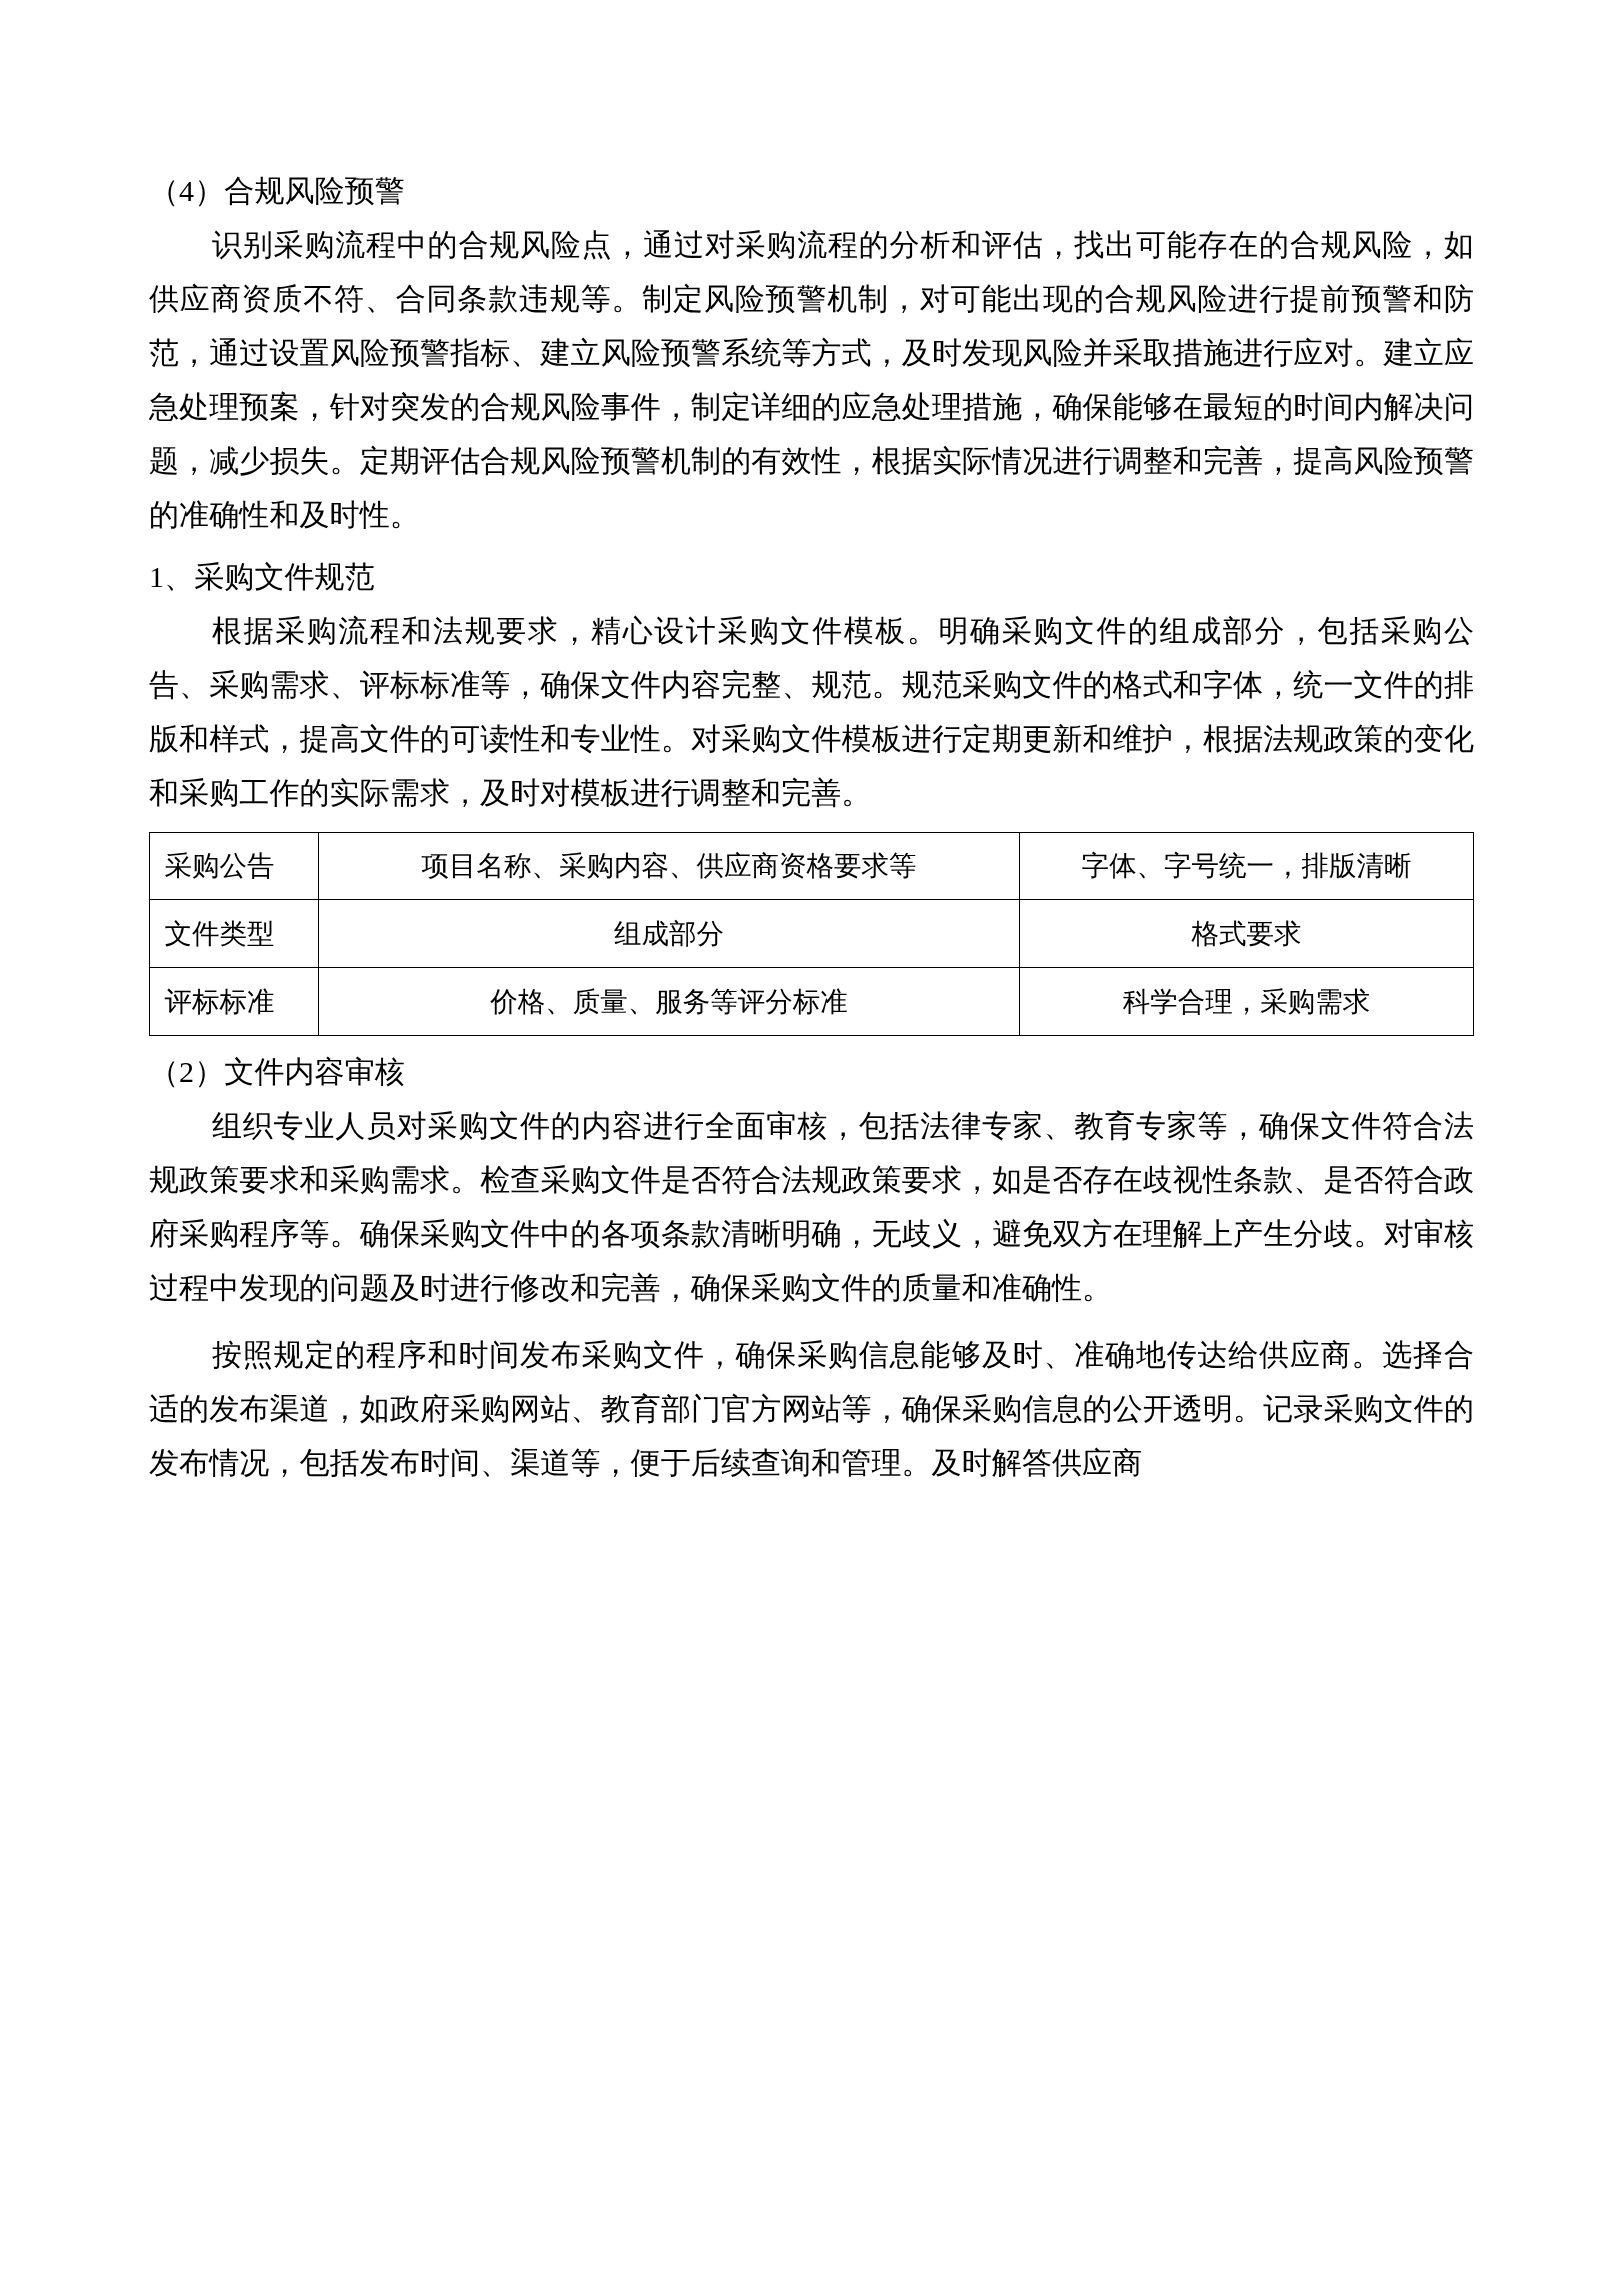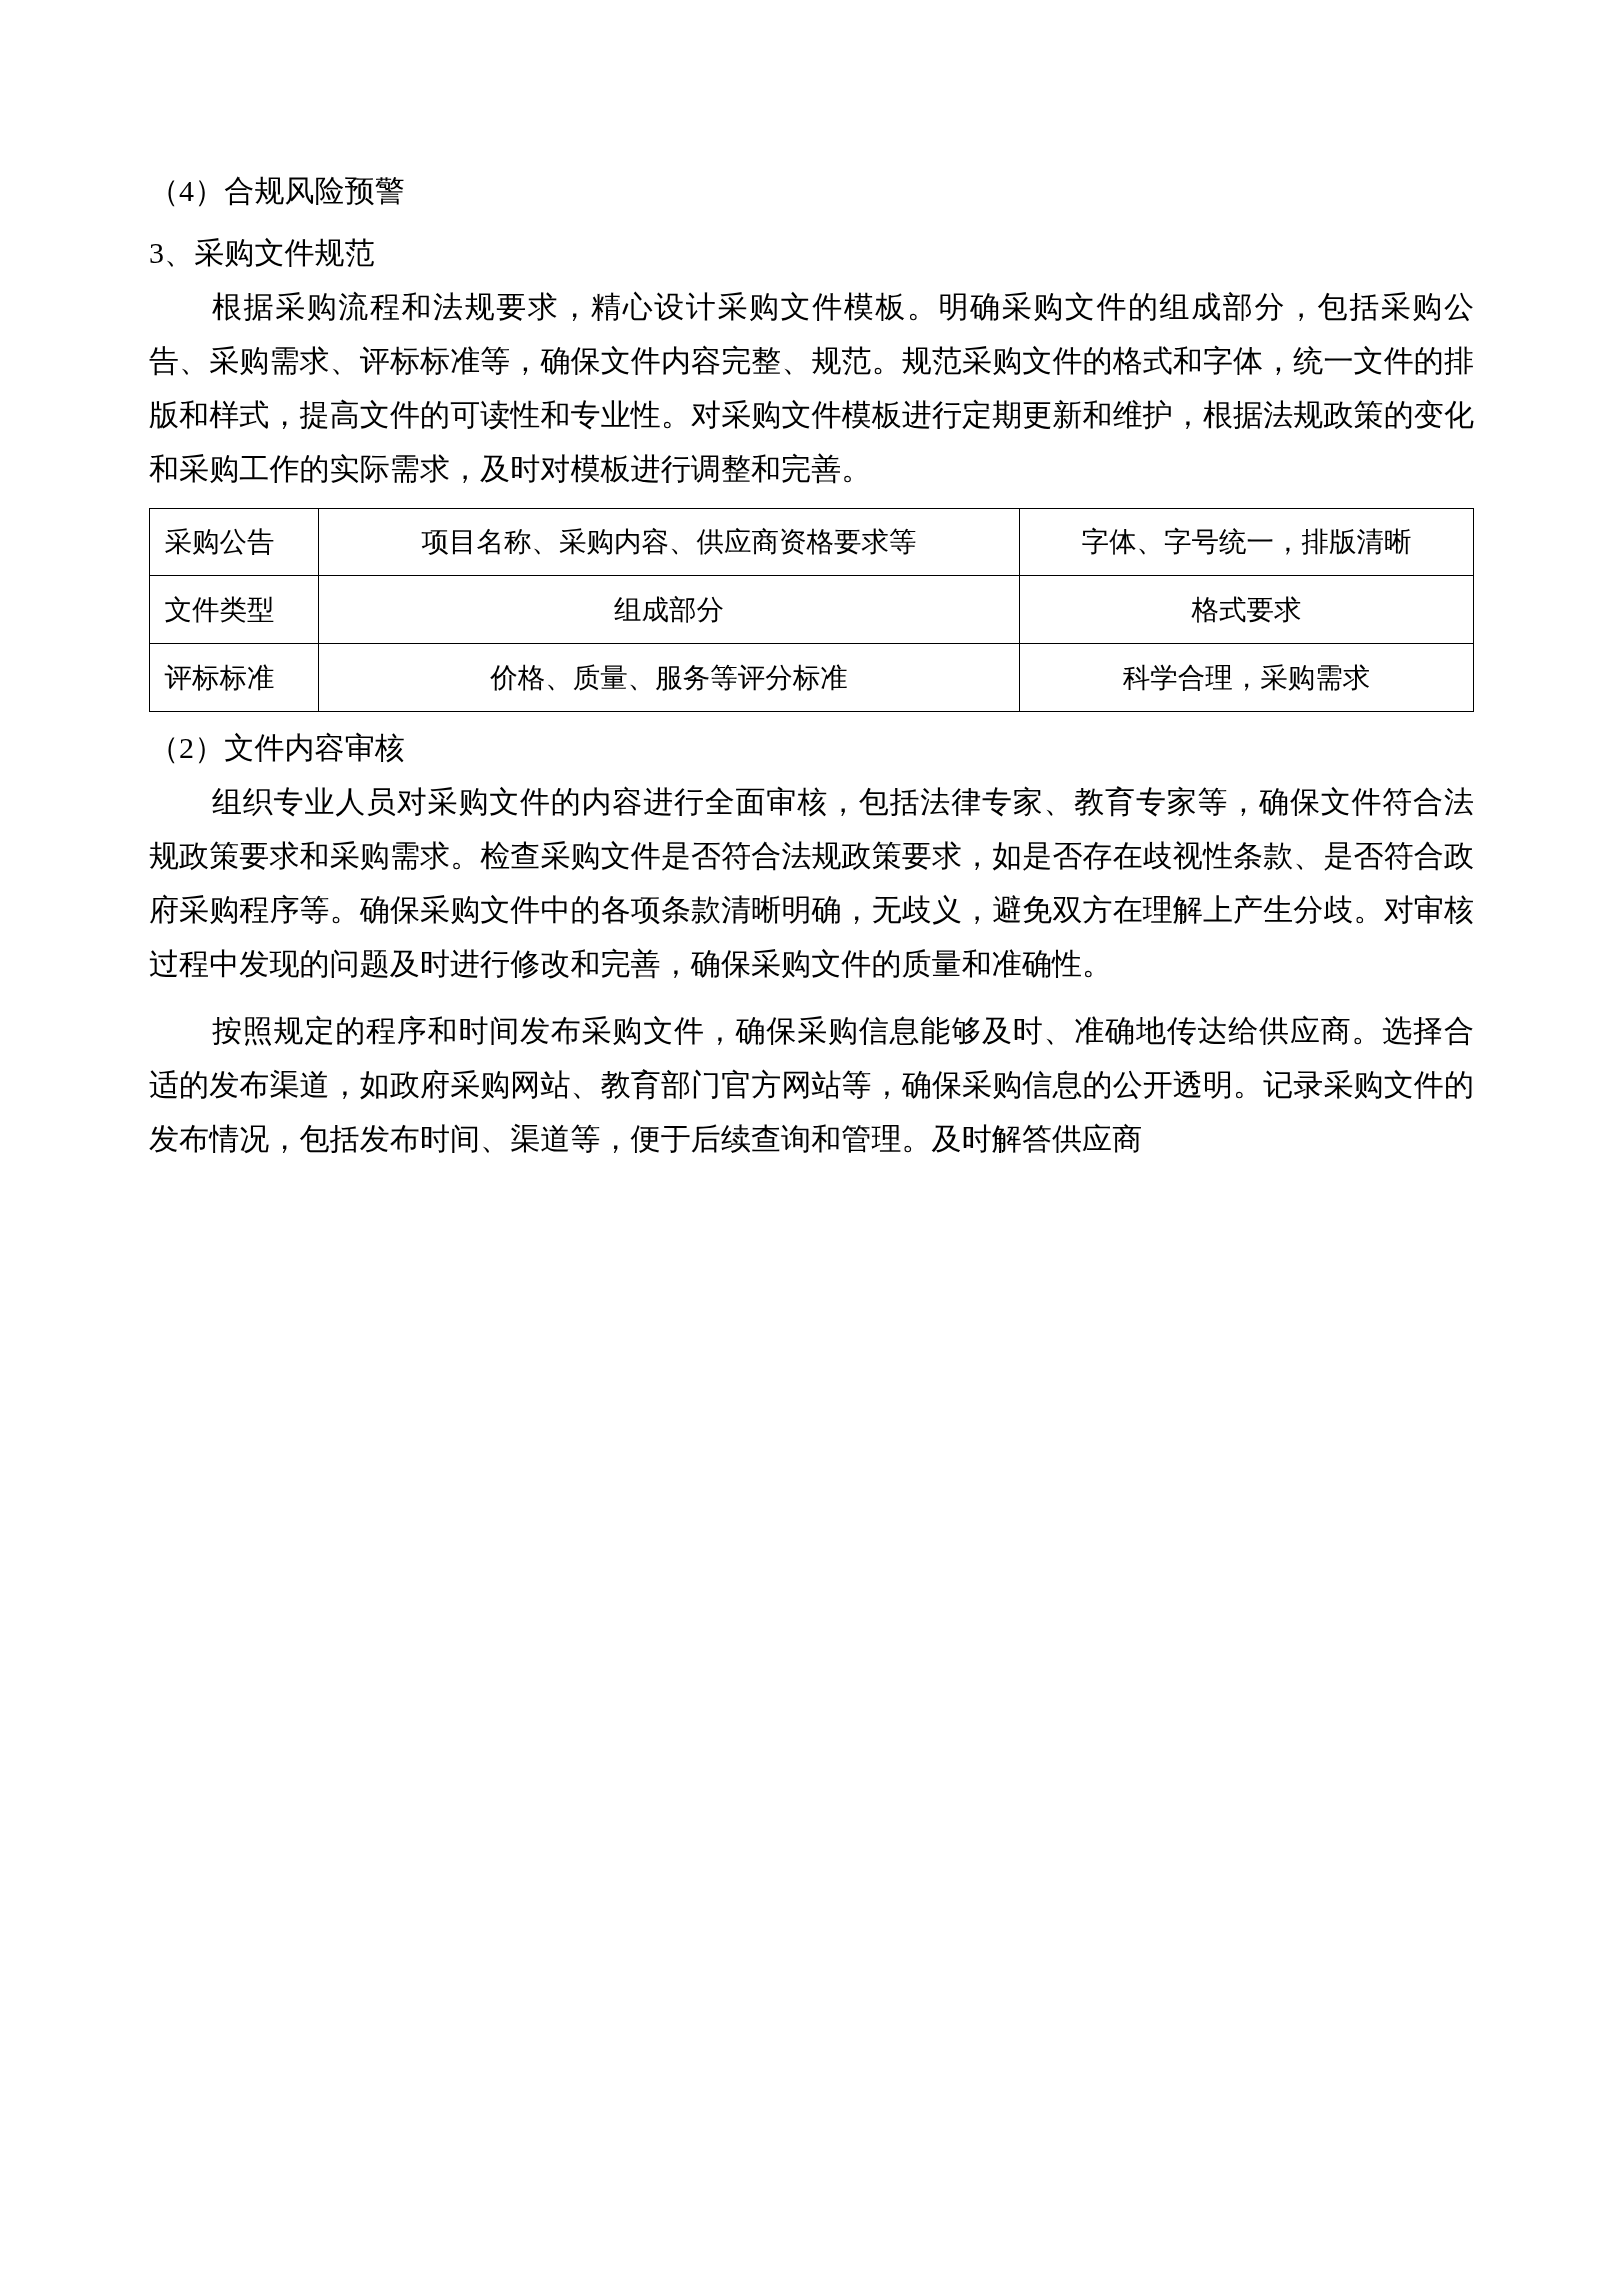--- a/index.html
+++ b/index.html
@@ -72,24 +72,25 @@
   table.doc-table td.col-fmt { width: auto; }
 </style>
 </head>
 <body>
 
 <div class="page">
   <div class="doc">
 
     <p class="heading">（4）合规风险预警</p>
 
+    <p class="indent2">识别采购流程中的合规风险点，通过对采购流程的分析和评估，找出可能存在的合规风险，如供应商资质不符、合同条款违规等。制定风险预警机制，对可能出现的合规风险进行提前预警和防范，通过设置风险预警指标、建立风险预警系统等方式，及时发现风险并采取措施进行应对。建立应急处理预案，针对突发的合规风险事件，制定详细的应急处理措施，确保能够在最短的时间内解决问题，减少损失。定期评估合规风险预警机制的有效性，根据实际情况进行调整和完善，提高风险预警的准确性和及时性。</p>
 
     <div class="gap-small"></div>
 
-    <p class="heading">3、采购文件规范</p>
+    <p class="heading">1、采购文件规范</p>
 
 
     <p class="indent2">根据采购流程和法规要求，精心设计采购文件模板。明确采购文件的组成部分，包括采购公告、采购需求、评标标准等，确保文件内容完整、规范。规范采购文件的格式和字体，统一文件的排版和样式，提高文件的可读性和专业性。对采购文件模板进行定期更新和维护，根据法规政策的变化和采购工作的实际需求，及时对模板进行调整和完善。</p>
 
     <table class="doc-table">
       <tbody>
         <tr>
           <td class="col-type">采购公告</td>
           <td class="col-parts">项目名称、采购内容、供应商资格要求等</td>
           <td class="col-fmt">字体、字号统一，排版清晰</td>

